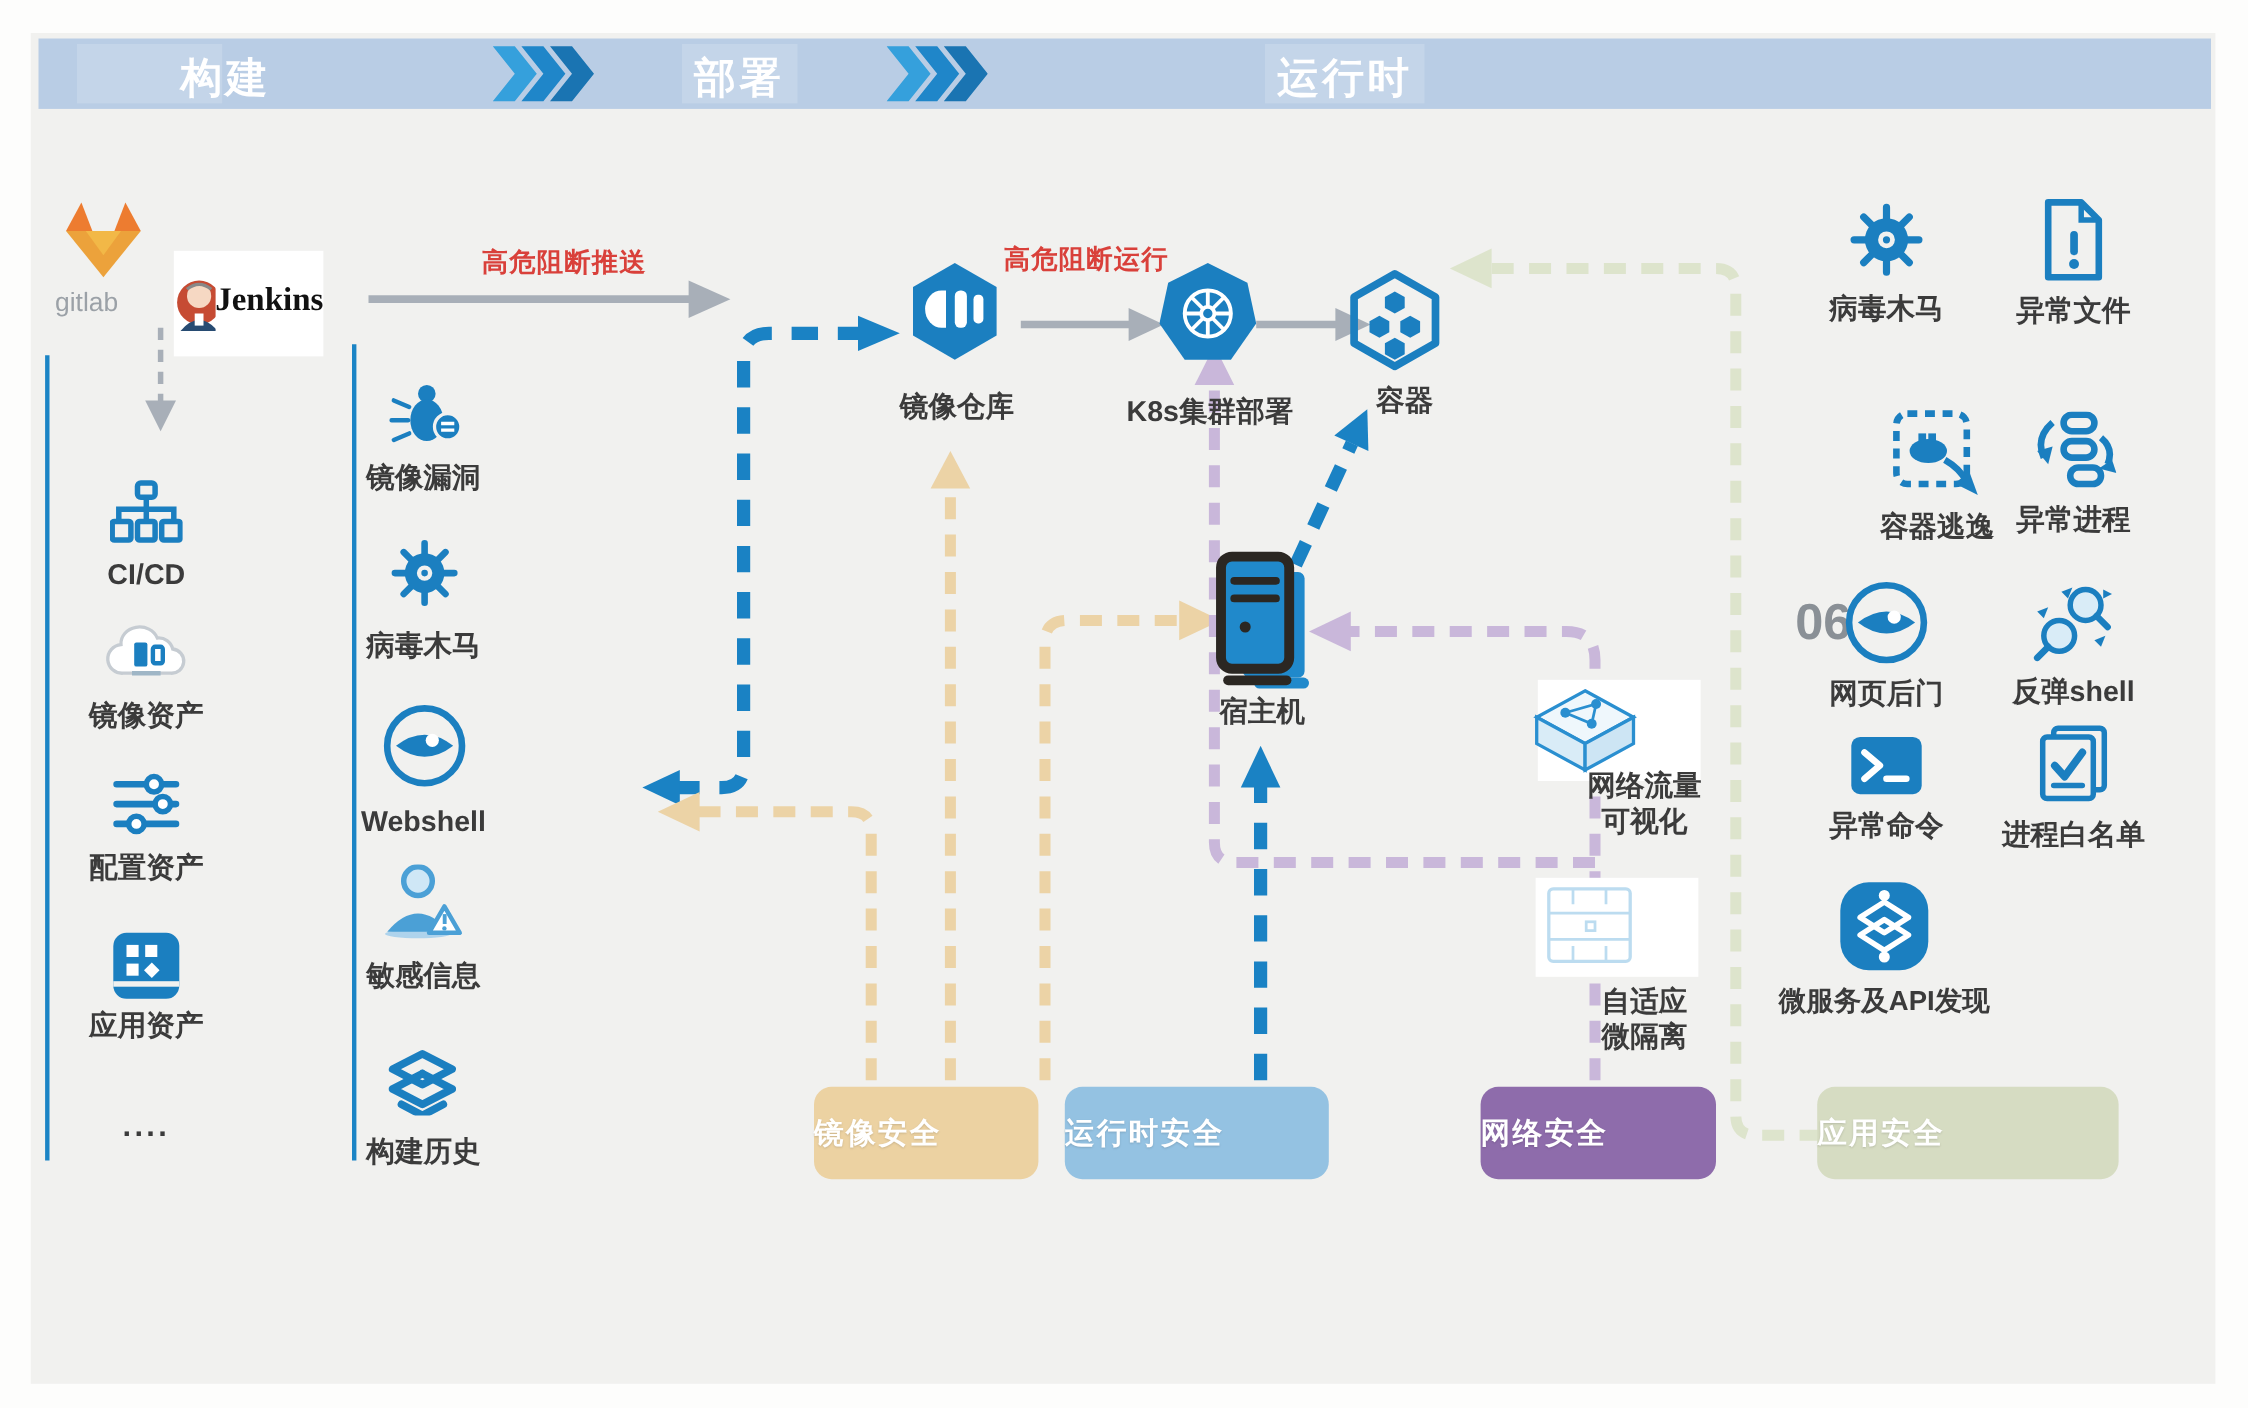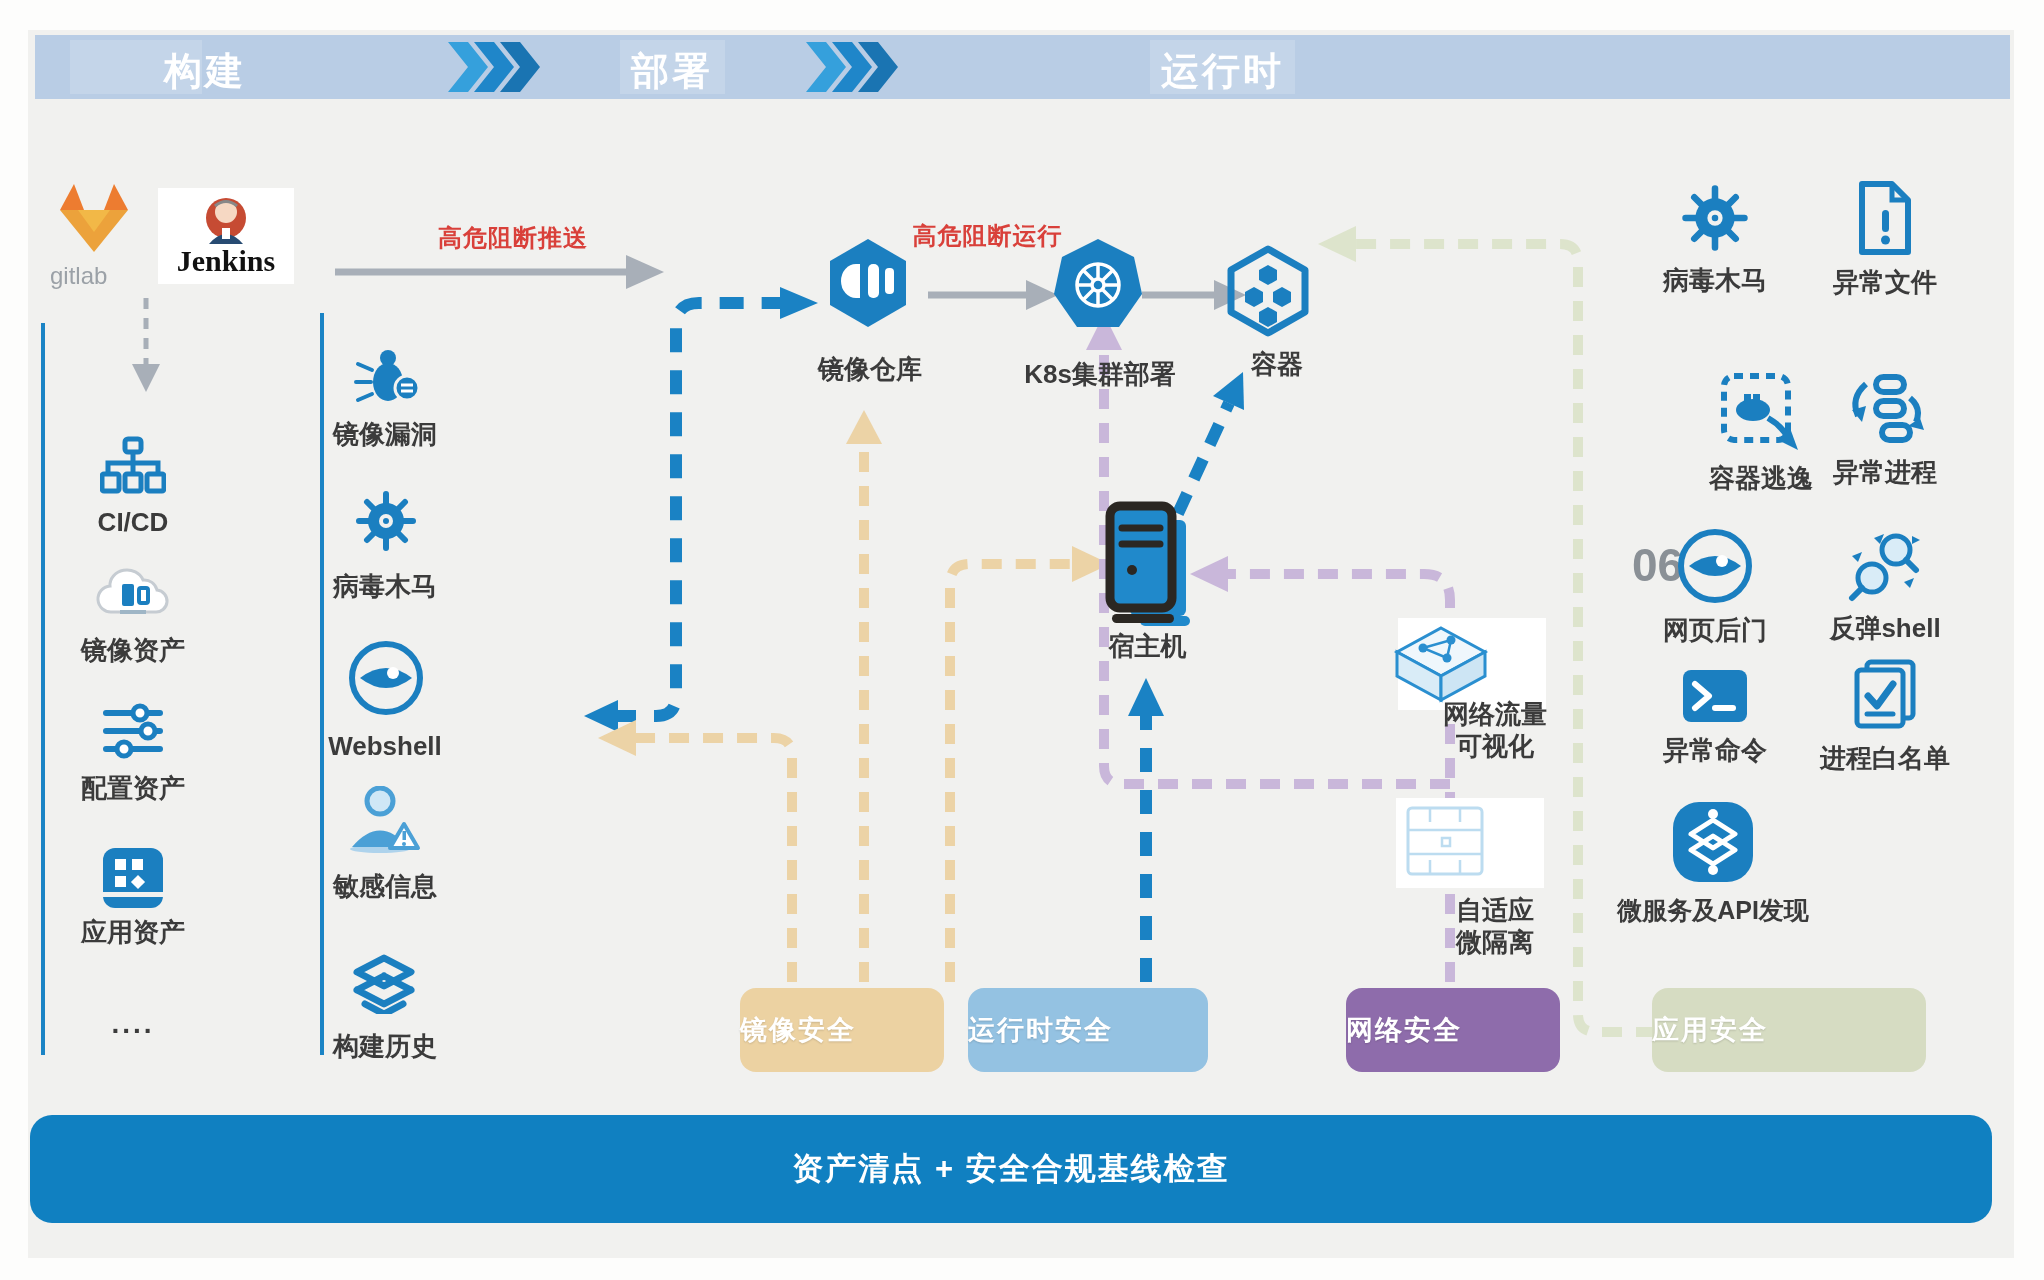--- a/index.html
+++ b/index.html
@@ -19,21 +19,21 @@
   .secbox span{color:#fff;font-size:27px;font-weight:bold;letter-spacing:2px;
                text-shadow:0 1px 2px rgba(0,0,0,.15);}
   .box-image{background:#ecd2a2;}
   .box-runtime{background:#94c2e2;}
   .box-network{background:#8e6cab;}
   .box-app{background:#d6dcc2;}
   .footer{left:30px;top:1115px;width:1962px;height:108px;background:#1080c1;border-radius:22px;
           display:flex;align-items:center;justify-content:center;}
   .footer span{color:#fff;font-size:31px;font-weight:bold;letter-spacing:2px;}
   .gitlab-txt{color:#9ba1a7;font-size:24px;}
-  .jenkins-card{background:#fff;display:flex;flex-direction:column;align-items:center;justify-content:flex-end;}
+  .jenkins-card{background:#fff;display:flex;align-items:center;justify-content:flex-end;margin-top:40px;}
   .jenkins-txt{font-family:"Liberation Serif","DejaVu Serif",serif;font-size:30px;font-weight:bold;color:#111;
                padding-bottom:6px;}
   .dots{font-size:28px;font-weight:bold;color:#3b3b3b;letter-spacing:3px;text-align:center;}
   .wm{font-size:46px;font-weight:bold;color:#8a9096;z-index:1;}
   .z2{z-index:2;}
 </style>
 </head>
 <body>
 
 <div class="canvas">
@@ -403,16 +403,13 @@
   <div class="abs secbox box-runtime z2" style="left:968px;top:988px;width:240px">
     <span>运行时安全</span>
   </div>
   <div class="abs secbox box-network z2" style="left:1346px;top:988px;width:214px">
     <span>网络安全</span>
   </div>
   <div class="abs secbox box-app z2" style="left:1652px;top:988px;width:274px">
     <span>应用安全</span>
   </div>
 
-  <div class="abs footer z2">
-    <span>资产清点 + 安全合规基线检查</span>
-  </div>
 </div>
 
 </body></html>

